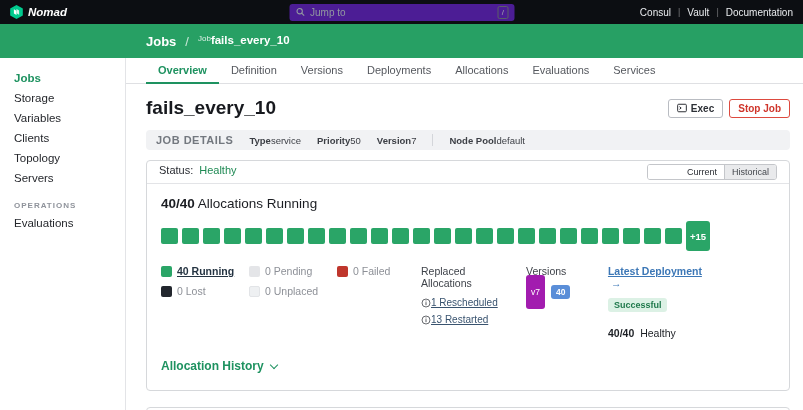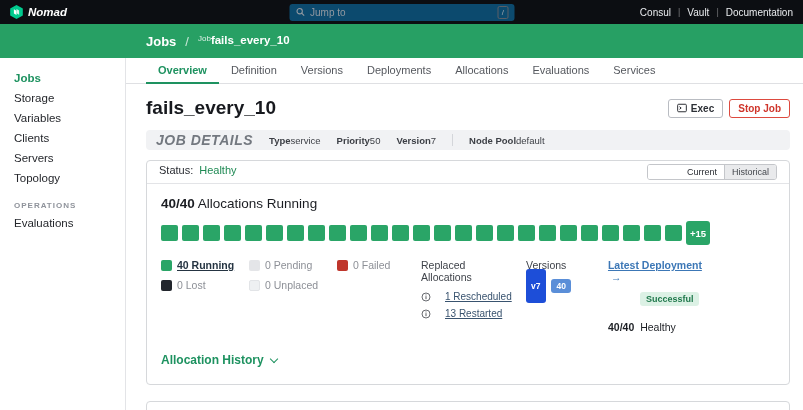--- a/index.html
+++ b/index.html
@@ -5,21 +5,21 @@
   * { box-sizing: border-box; margin: 0; padding: 0; }
   html,body { width: 803px; height: 410px; overflow: hidden; background: #fff;
     font-family: "Liberation Sans", sans-serif; }
 
   
   .topbar { height: 24px; background: #0c0e12; display: flex; align-items: center;
     padding: 0 10px; position: relative; }
   .brand { display: flex; align-items: center; gap: 5px; color: #fff;
     font-size: 11.5px; font-weight: 700; cursor: pointer; font-style: italic; }
   .searchbox { position: absolute; left: 50%; transform: translateX(-50%);
-    width: 225px; height: 17px; background: #0c4a6e; border-radius: 3px;
+    width: 225px; height: 17px; background: #4c1d95; border-radius: 3px;
     display: flex; align-items: center; gap: 5px; padding: 0 6px; cursor: pointer; }
   .searchbox .qtext { flex: 1; color: #9298a0; font-size: 10px; }
   .kbd { border: 1px solid #5a5f66; color: #a3a8af; font-size: 8px;
     border-radius: 2px; padding: 0 3px; line-height: 11px; }
   .top-links { margin-left: auto; display: flex; align-items: center; gap: 7px;
     color: #e9ebee; font-size: 10px; }
   .top-links .sep { color: rgba(255,255,255,.4); font-size: 9px; }
   .top-links span[data-interactable="true"] { cursor: pointer; }
 
   
@@ -57,21 +57,21 @@
   .title-actions { margin-left: auto; display: flex; gap: 6px; }
   .btn { display: inline-flex; align-items: center; gap: 4px; font-size: 10px;
     font-weight: 700; padding: 3px 8px; background: #fff; border: 1px solid #b9bcc2;
     border-radius: 3px; color: #2c2f35; cursor: pointer; }
   .btn-stop { border-color: #dd4a3f; color: #cf352b; }
 
   
   .job-details { margin-top: 10px; background: #f1f2f4; border-radius: 4px;
     height: 20px; padding: 0 10px; display: flex; align-items: center; gap: 16px;
     font-size: 9.5px; color: #3c3f45; }
-  .jd-label { font-size: 14px; font-weight: 700; color: #73787f; letter-spacing: .5px; font-style: italic; }
+  .jd-label { font-size: 11px; font-weight: 700; color: #73787f; letter-spacing: .5px; }
   .jd-field { display: flex; gap: 0; }
   .jd-name { font-weight: 700; }
   .jd-divider { width: 1px; height: 12px; background: #d4d6da; }
 
   
   .status-panel { margin-top: 10px; border: 1px solid #d6d8db; border-radius: 4px; }
   .sp-head { display: flex; align-items: flex-start; padding: 3px 12px;
     border-bottom: 1px solid #e3e4e7; min-height: 21px; }
   .sp-status-label { font-size: 11px; color: #2a2d33; }
   .sp-status-value { font-size: 11px; color: #1f8a54; margin-left: 6px; }
@@ -80,56 +80,56 @@
   .toggle-btn { font-size: 9px; padding: 2px 7px; background: #e9eaec;
     color: #44474d; cursor: pointer; }
   .toggle-btn.active { background: #fff; font-weight: 400; color: #2a2d33;
     border-right: 1px solid #c4c6ca; padding-left: 39px; }
   .sp-body { padding: 12px 14px 16px; }
   .alloc-heading { font-size: 13.5px; color: #1b1d22; margin-bottom: 10px; }
   .alloc-heading strong { font-weight: 700; }
   .alloc-grid { display: flex; gap: 4px; align-items: center; }
   .alloc-sq { width: 17px; height: 16px; background: #2aa567; border-radius: 2px;
     cursor: pointer; }
-  .more-badge { height: 24px; padding: 0 4px; background: #2aa567; color: #fff;
+  .more-badge { height: 30px; padding: 0 4px; background: #2aa567; color: #fff;
     font-size: 9.5px; font-weight: 700; border-radius: 3px; display: flex;
     align-items: center; cursor: pointer; }
 
   .legend-row { display: flex; margin-top: 14px; font-size: 10.5px; }
   .legend-grid { display: grid; grid-template-columns: 88px 88px 70px;
     row-gap: 8px; align-content: start; }
   .legend-item { display: flex; align-items: center; gap: 5px; color: #8d9097; }
   .swatch { width: 11px; height: 11px; border-radius: 2px; flex-shrink: 0; }
   .sw-running { background: #2aa567; }
   .sw-pending { background: #e4e5e8; }
   .sw-failed { background: #bf362c; }
   .sw-lost { background: #22262d; }
   .sw-unplaced { background: #eef0f2; border: 1px solid #e2e4e7; }
   .legend-link { color: #253442; font-weight: 600; text-decoration: underline;
     cursor: pointer; }
 
   .replaced-col { width: 102px; margin-left: 14px; }
   .col-title { font-size: 10.5px; color: #3f434a; margin-bottom: 8px; }
-  .replaced-item { display: flex; align-items: center; gap: 14px; margin-bottom: 6px; }
+  .replaced-item { display: flex; align-items: center; gap: 0; margin-bottom: 6px; }
   .replaced-link { color: #39536f; font-size: 10px; text-decoration: underline;
     cursor: pointer; }
 
   .versions-col { width: 86px; margin-left: 8px; }
-  .badge-v { background: #1d4ed8; color: #fff; font-size: 8.5px; font-weight: 700;
+  .badge-v { background: #a21caf; color: #fff; font-size: 8.5px; font-weight: 400;
     padding: 12px 5px; border-radius: 3px; cursor: pointer; }
   .badge-count { background: #5a8ed8; color: #fff; font-size: 8.5px; font-weight: 700;
     padding: 2px 5px; border-radius: 3px; margin-left: 3px; cursor: pointer; }
 
   .deploy-col { margin-left: auto; margin-right: 62px; }
   .deploy-link { color: #3c77b6; font-size: 10.5px; font-weight: 600;
     text-decoration: underline; cursor: pointer; }
   .deploy-arrow { color: #3c77b6; font-size: 10.5px; margin-left: 3px; }
   .badge-success { display: inline-block; background: #dcf1e5; color: #20794c;
     font-size: 9px; font-weight: 700; padding: 2px 6px; border-radius: 3px;
-    margin-top: 9px; margin-left: 32px; }
+    margin-top: 9px; }
   .deploy-healthy { font-size: 10.5px; color: #1c1f24; margin-top: 15px; }
   .deploy-healthy strong { font-weight: 700; margin-right: 3px; }
 
   .alloc-history { margin-top: 20px; display: inline-flex; align-items: center;
     gap: 7px; color: #1e9260; font-size: 12px; font-weight: 700; cursor: pointer; }
   .chev { width: 6px; height: 6px; border-right: 1.5px solid #1e9260;
     border-bottom: 1.5px solid #1e9260; transform: rotate(45deg);
     display: inline-block; margin-top: -3px; }
 
   
@@ -175,22 +175,22 @@
   </span>
 </div>
 
 <div class="layout">
 
   <div class="sidebar" data-interactable="false">
     <div class="side-item active" data-interactable="true">Jobs</div>
     <div class="side-item" data-interactable="true">Storage</div>
     <div class="side-item" data-interactable="true">Variables</div>
     <div class="side-item" data-interactable="true">Clients</div>
+    <div class="side-item" data-interactable="true">Topology</div>
     <div class="side-item" data-interactable="true">Servers</div>
-    <div class="side-item" data-interactable="true">Topology</div>
     <div class="side-section" data-interactable="false">OPERATIONS</div>
     <div class="side-item" data-interactable="true">Evaluations</div>
   </div>
 
   <div class="main" data-interactable="false">
     <div class="tabs" data-interactable="false">
       <div class="tab active" data-interactable="true">Overview</div>
       <div class="tab" data-interactable="true">Definition</div>
       <div class="tab" data-interactable="true">Versions</div>
       <div class="tab" data-interactable="true">Deployments</div>

